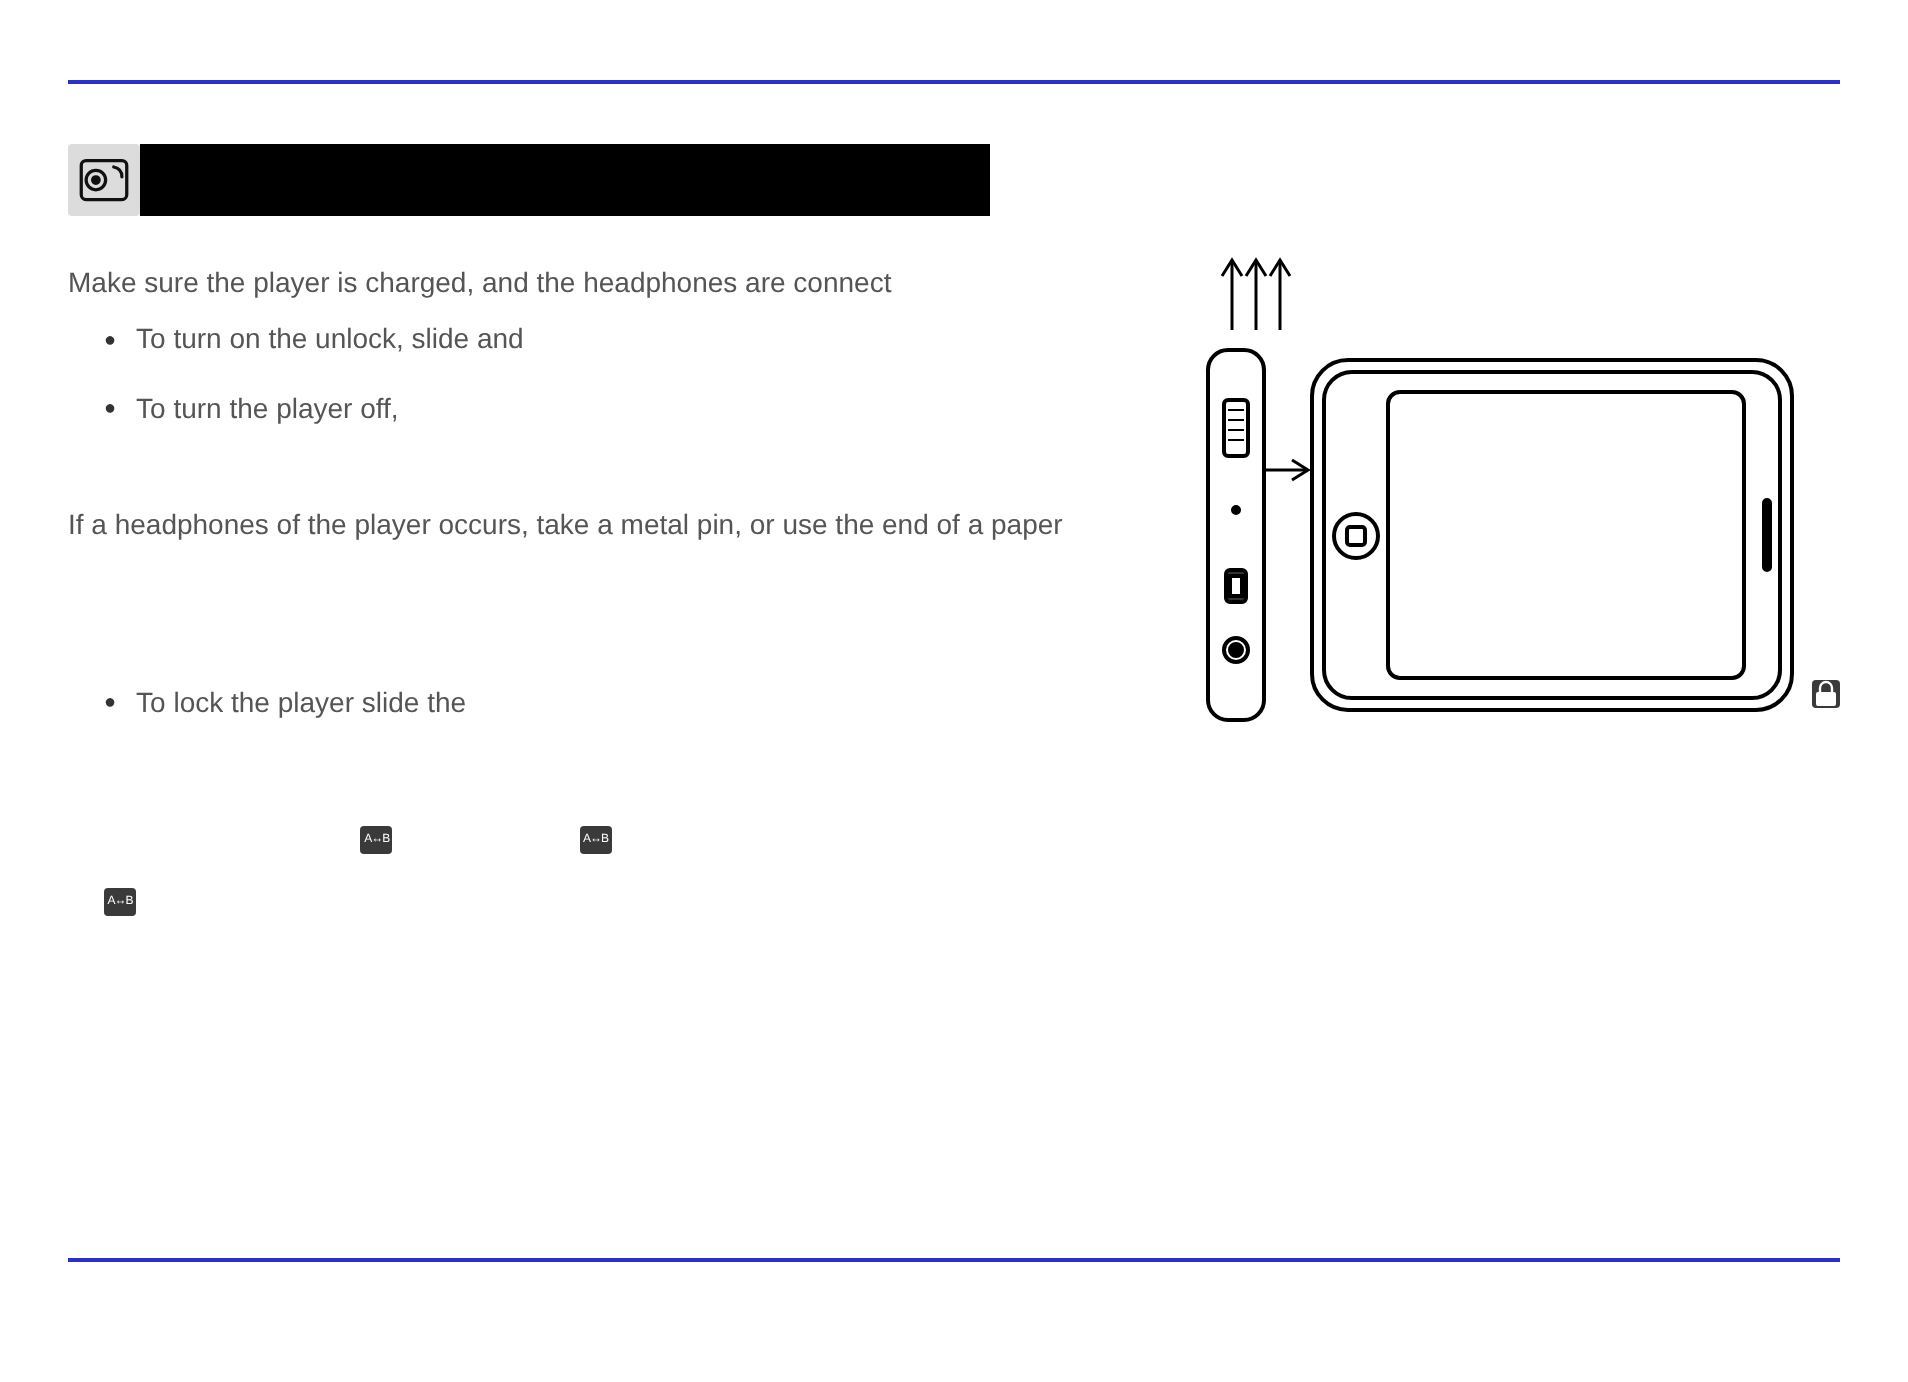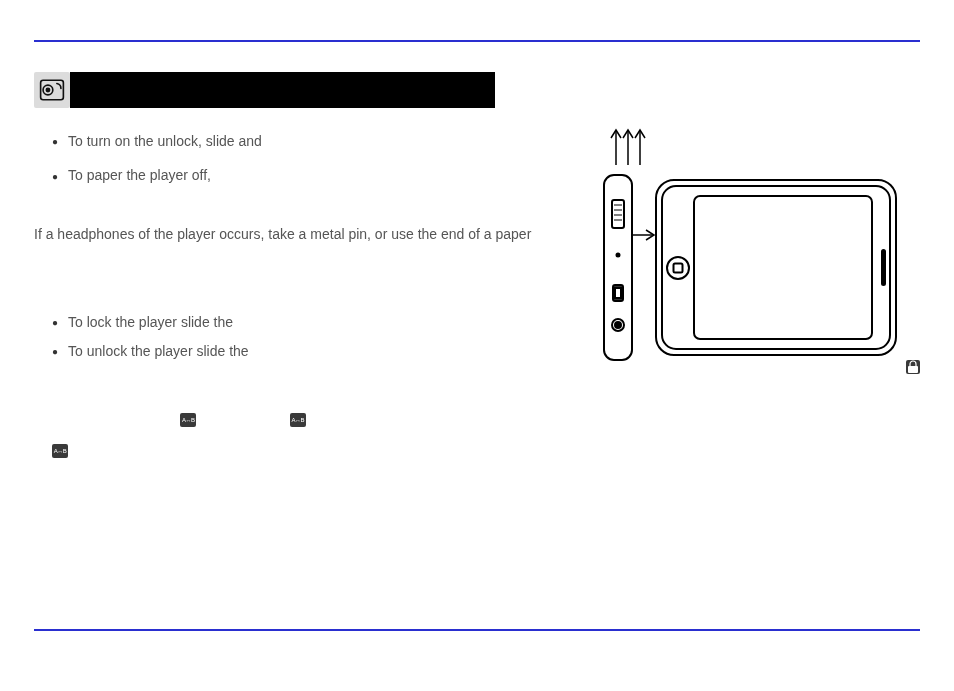--- a/index.html
+++ b/index.html
@@ -116,34 +116,34 @@
         <circle cx="11" cy="16" r="6"></circle>
         <circle cx="11" cy="16" r="2" fill="#111"></circle>
         <path d="M22 8 q5 1 5 6" stroke-linecap="round"></path>
       </svg>
     </div>
     <div class="black-bar"></div>
   </div>
 
   <div class="content-row">
     <div class="text-col">
+      <p>Make sure the player is charged, and the headphones are connect</p>
       <ul class="bullets">
         <li>To turn on the unlock, slide and</li>
       </ul>
       <div class="gap-sm"></div>
       <ul class="bullets">
-        <li>To paper the player off,</li>
+        <li>To turn the player off,</li>
       </ul>
       <div class="gap-md"></div>
       <p>If a headphones of the player occurs, take a metal pin, or use the end of a paper</p>
       <div class="gap-lg"></div>
-      <div style="display:flex; align-items:flex-end;">
+      <div style="display:flex; align-items:flex-start;">
         <ul class="bullets" style="flex:1;">
           <li>To lock the player slide the</li>
-          <li>To unlock the player slide the</li>
         </ul>
         <span class="small-icon lock">
           <svg viewBox="0 0 14 14" width="14" height="14">
               <rect x="2" y="6" width="10" height="7" rx="1" fill="#fff" stroke="none"></rect>
               <path d="M4 6 v-2 a3 3 0 0 1 6 0 v2" stroke="#fff" stroke-width="1.2" fill="none"></path>
             </svg>
         </span>
       </div>
 
       <div class="gap-md"></div>

